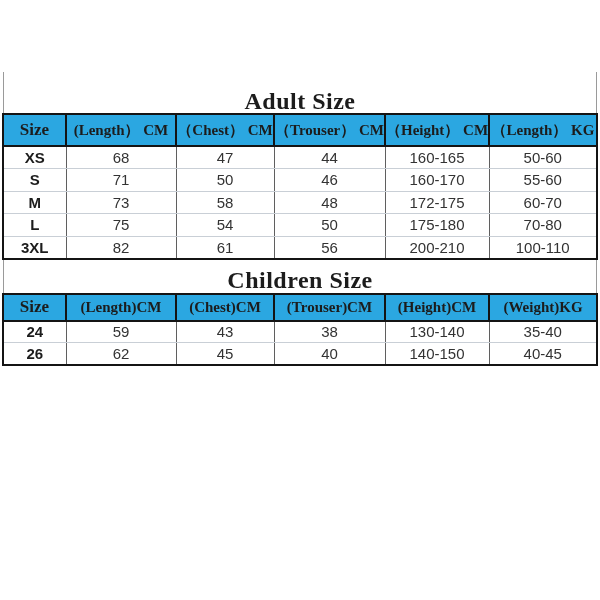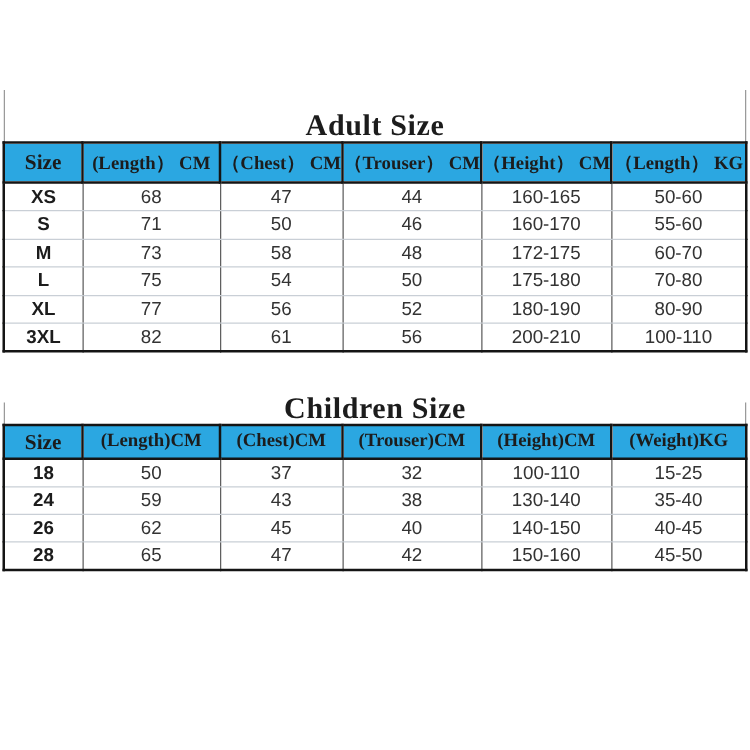--- a/index.html
+++ b/index.html
@@ -19,21 +19,21 @@
     font-family:"Liberation Sans",sans-serif;
   }
   .title-block{
     box-sizing:border-box;
     margin-left:3px;width:594px;
     border-left:1px solid var(--title-side-line);
     border-right:1px solid var(--title-side-line);
     display:flex;align-items:flex-end;justify-content:center;
   }
   .title-block.adult{margin-top:72px;height:41px;}
-  .title-block.children{height:17px;margin-top:40px;}
+  .title-block.children{height:33px;}
   .title{
     font-family:"Liberation Serif","DejaVu Serif",serif;
     font-weight:bold;font-size:24px;line-height:1.02;
     color:var(--text-dark);letter-spacing:0.5px;
   }
   table{
     border-collapse:collapse;table-layout:fixed;
     margin-left:2px;width:594px;
     border:2px solid var(--outer-border);
   }
@@ -114,28 +114,20 @@
         </tr>
         <tr>
           <td>L</td>
           <td>75</td>
           <td>54</td>
           <td>50</td>
           <td>175-180</td>
           <td>70-80</td>
         </tr>
         <tr>
-          <td>XL</td>
-          <td>77</td>
-          <td>56</td>
-          <td>52</td>
-          <td>180-190</td>
-          <td>80-90</td>
-        </tr>
-        <tr>
           <td>3XL</td>
           <td>82</td>
           <td>61</td>
           <td>56</td>
           <td>200-210</td>
           <td>100-110</td>
         </tr>
       </tbody>
   </table>
 
@@ -157,47 +149,31 @@
           <th>Size</th>
           <th>(Length)CM</th>
           <th>(Chest)CM</th>
           <th>(Trouser)CM</th>
           <th>(Height)CM</th>
           <th>(Weight)KG</th>
         </tr>
     </thead>
     <tbody>
         <tr>
-          <td>18</td>
-          <td>50</td>
-          <td>37</td>
-          <td>32</td>
-          <td>100-110</td>
-          <td>15-25</td>
-        </tr>
-        <tr>
           <td>24</td>
           <td>59</td>
           <td>43</td>
           <td>38</td>
           <td>130-140</td>
           <td>35-40</td>
         </tr>
         <tr>
           <td>26</td>
           <td>62</td>
           <td>45</td>
           <td>40</td>
           <td>140-150</td>
           <td>40-45</td>
         </tr>
-        <tr>
-          <td>28</td>
-          <td>65</td>
-          <td>47</td>
-          <td>42</td>
-          <td>150-160</td>
-          <td>45-50</td>
-        </tr>
       </tbody>
   </table>
 
 </div>
 
 </body></html>

